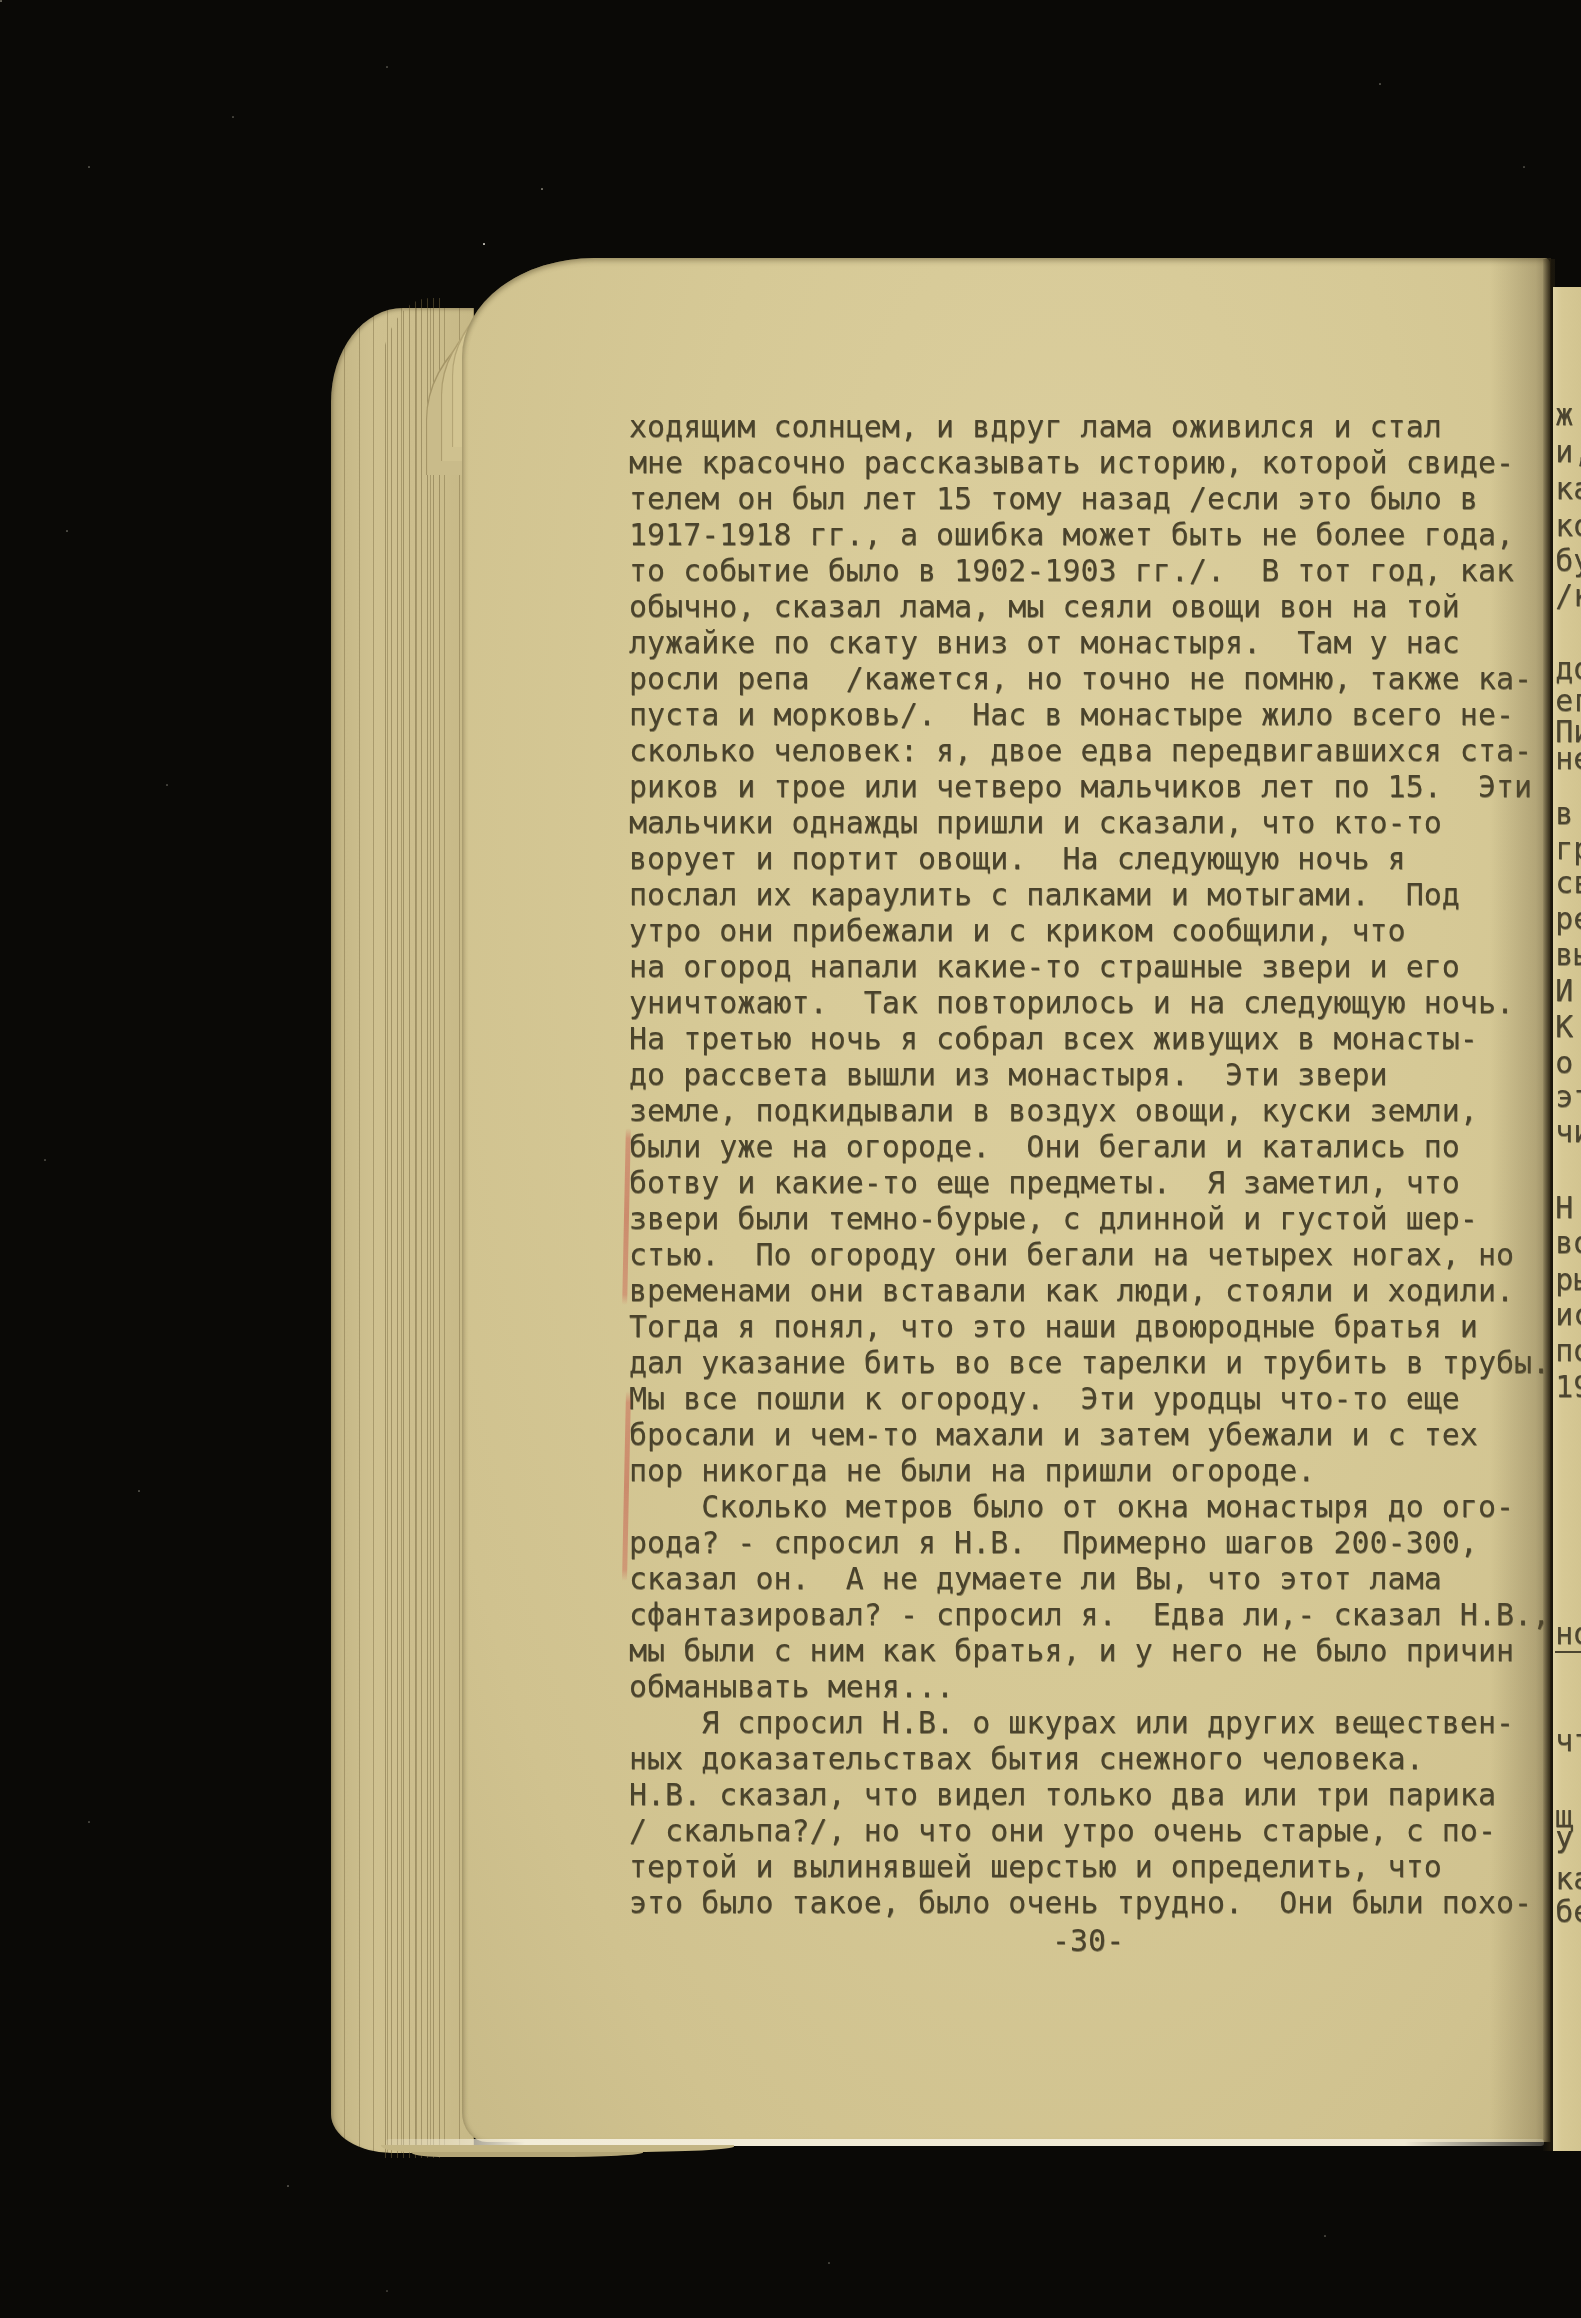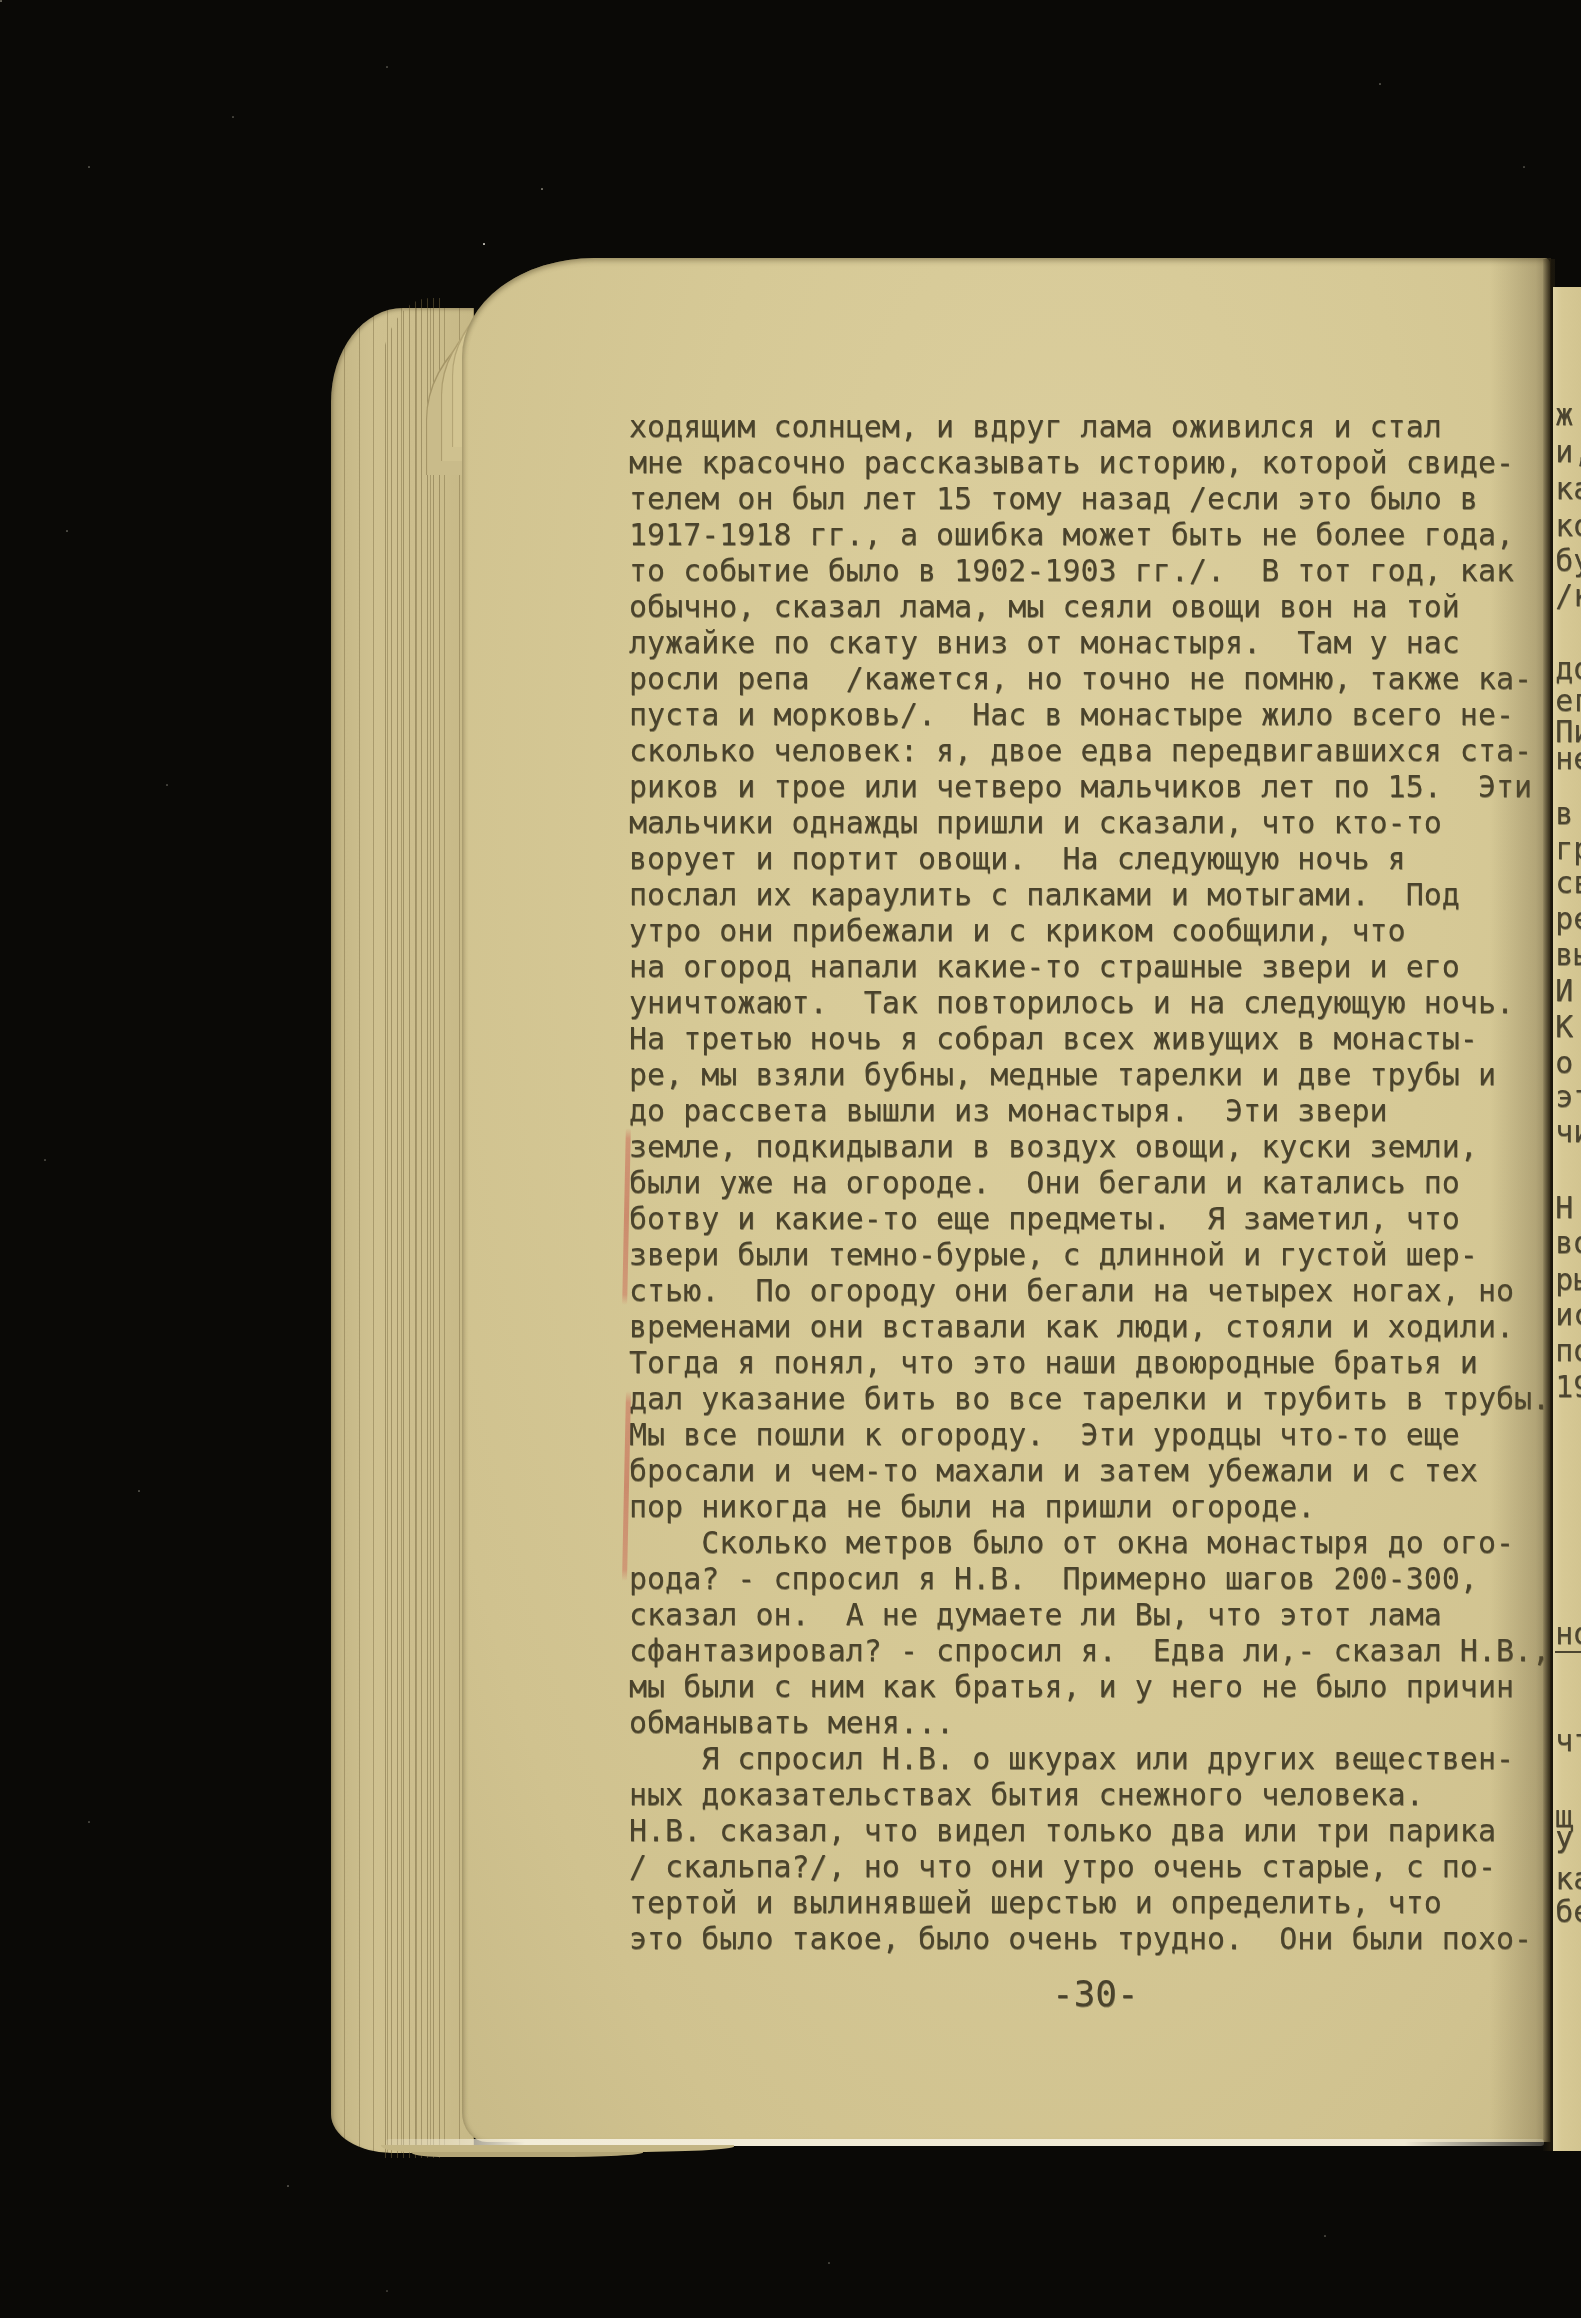--- a/index.html
+++ b/index.html
@@ -78,22 +78,22 @@
   
   #text-block{
     position:absolute;left:629px;top:409px;width:938px;
     color:#4a432c;
     font-size:30px;line-height:36px;
     text-shadow:0.3px 0.5px 0.4px rgba(74,67,44,.55);
     filter:blur(0.2px);
   }
   .tline{white-space:pre;height:36px;}
   .page-number{
-    position:absolute;left:1052px;top:1976px;
-    color:#4a432c;font-size:36px;line-height:36px;white-space:pre;
+    position:absolute;left:1052px;top:1923px;
+    color:#4a432c;font-size:30px;line-height:36px;white-space:pre;
     text-shadow:0.3px 0.5px 0.4px rgba(74,67,44,.55);
     filter:blur(0.2px);
   }
   
   .red-mark{
     position:absolute;left:624px;width:5px;border-radius:2.8px;
     background:linear-gradient(180deg, rgba(205,115,95,0) 0, rgba(203,110,90,.55) 6%, rgba(198,100,82,.6) 50%, rgba(203,110,90,.5) 94%, rgba(205,115,95,0) 100%);
     transform:rotate(1.2deg);
     filter:blur(0.3px);
   }
@@ -132,21 +132,20 @@
     <div class="tline">пуста и морковь/.  Нас в монастыре жило всего не-</div>
     <div class="tline">сколько человек: я, двое едва передвигавшихся ста-</div>
     <div class="tline">риков и трое или четверо мальчиков лет по 15.  Эти</div>
     <div class="tline">мальчики однажды пришли и сказали, что кто-то</div>
     <div class="tline">ворует и портит овощи.  На следующую ночь я</div>
     <div class="tline">послал их караулить с палками и мотыгами.  Под</div>
     <div class="tline">утро они прибежали и с криком сообщили, что</div>
     <div class="tline">на огород напали какие-то страшные звери и его</div>
     <div class="tline">уничтожают.  Так повторилось и на следующую ночь.</div>
     <div class="tline">На третью ночь я собрал всех живущих в монасты-</div>
-    <div class="tline">ре, мы взяли бубны, медные тарелки и две трубы и</div>
     <div class="tline">до рассвета вышли из монастыря.  Эти звери</div>
     <div class="tline">земле, подкидывали в воздух овощи, куски земли,</div>
     <div class="tline">были уже на огороде.  Они бегали и катались по</div>
     <div class="tline">ботву и какие-то еще предметы.  Я заметил, что</div>
     <div class="tline">звери были темно-бурые, с длинной и густой шер-</div>
     <div class="tline">стью.  По огороду они бегали на четырех ногах, но</div>
     <div class="tline">временами они вставали как люди, стояли и ходили.</div>
     <div class="tline">Тогда я понял, что это наши двоюродные братья и</div>
     <div class="tline">дал указание бить во все тарелки и трубить в трубы.</div>
     <div class="tline">Мы все пошли к огороду.  Эти уродцы что-то еще</div>

